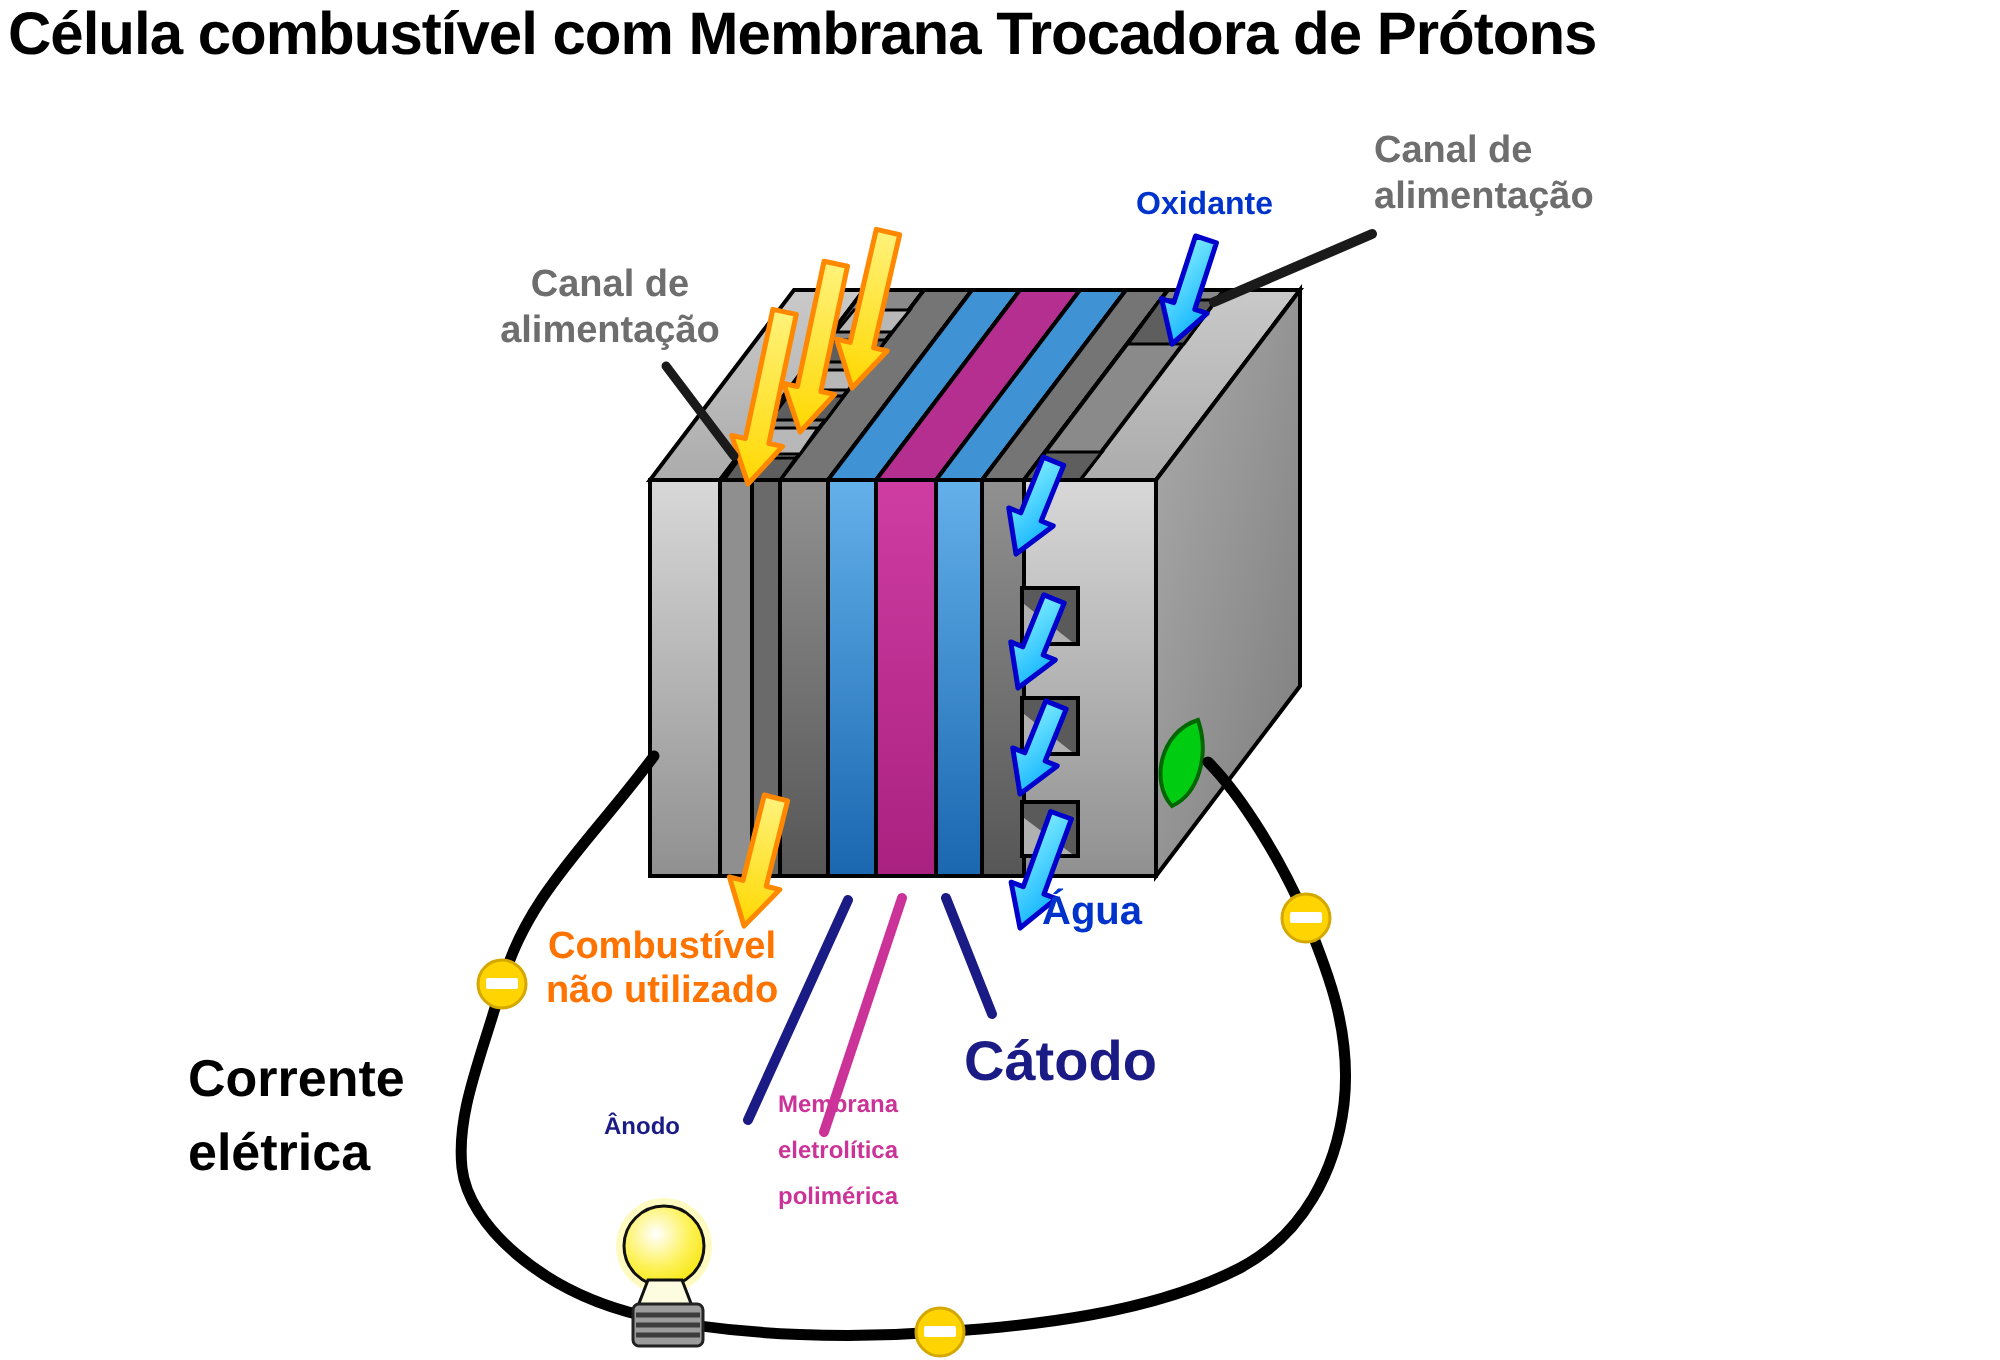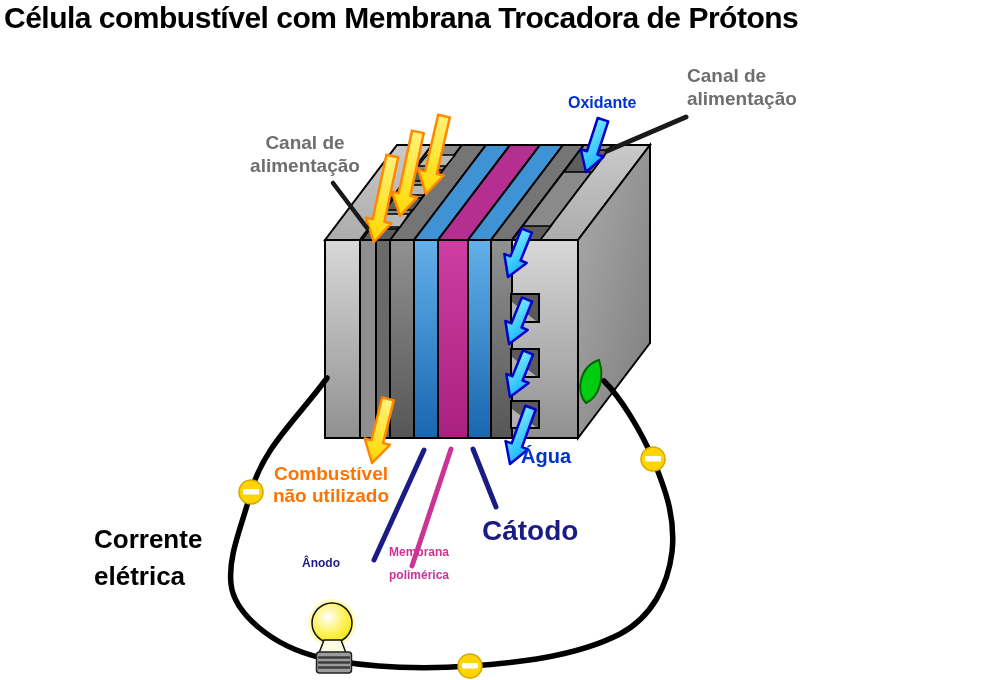--- a/index.html
+++ b/index.html
@@ -186,20 +186,21 @@
 </div>
 <div class="lbl unused-fuel">
   <span>Combustível</span>
   <span>não utilizado</span>
 </div>
 <div class="lbl water">Água</div>
 <div class="lbl cathode">Cátodo</div>
 <div class="lbl anode">Ânodo</div>
 <div class="lbl membrane">
   <span>Membrana</span>
+  <span>eletrolítica</span>
   <span>polimérica</span>
 </div>
 <div class="lbl current">
   <span>Corrente</span>
   <span>elétrica</span>
 </div>
 
 </div>
 
 </body></html>

